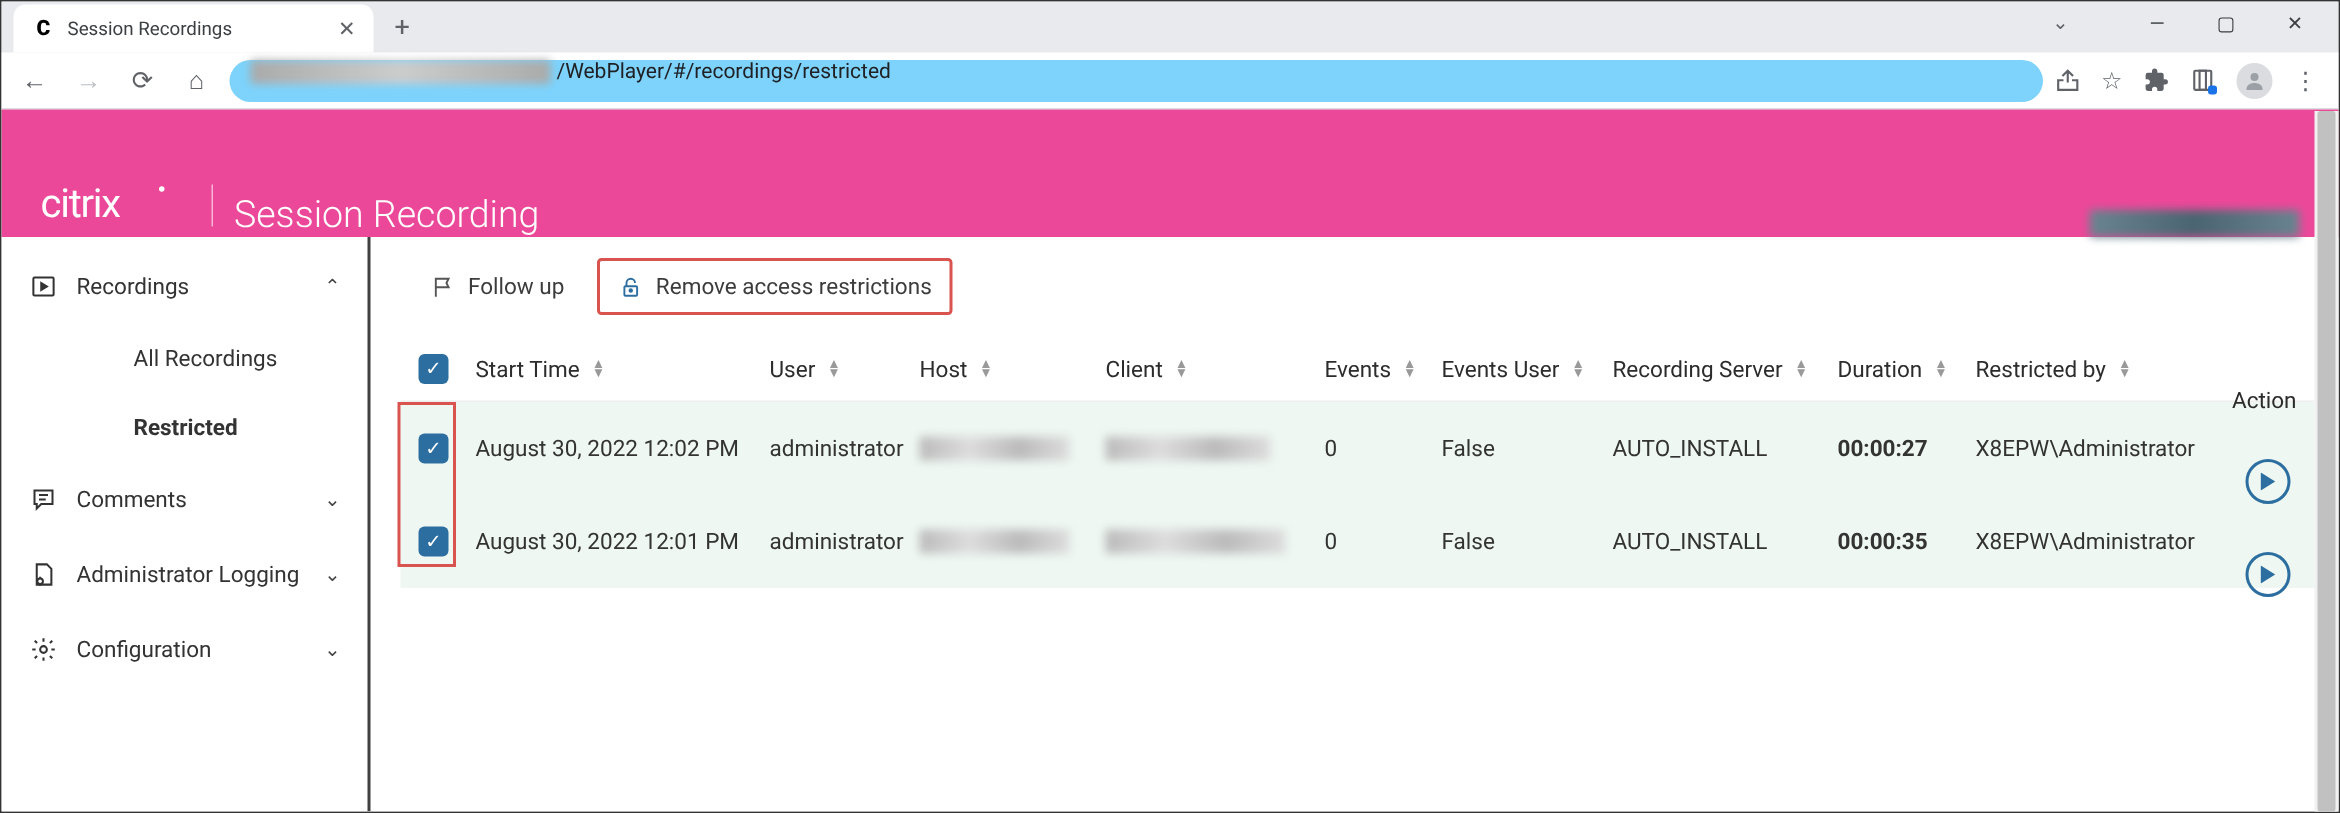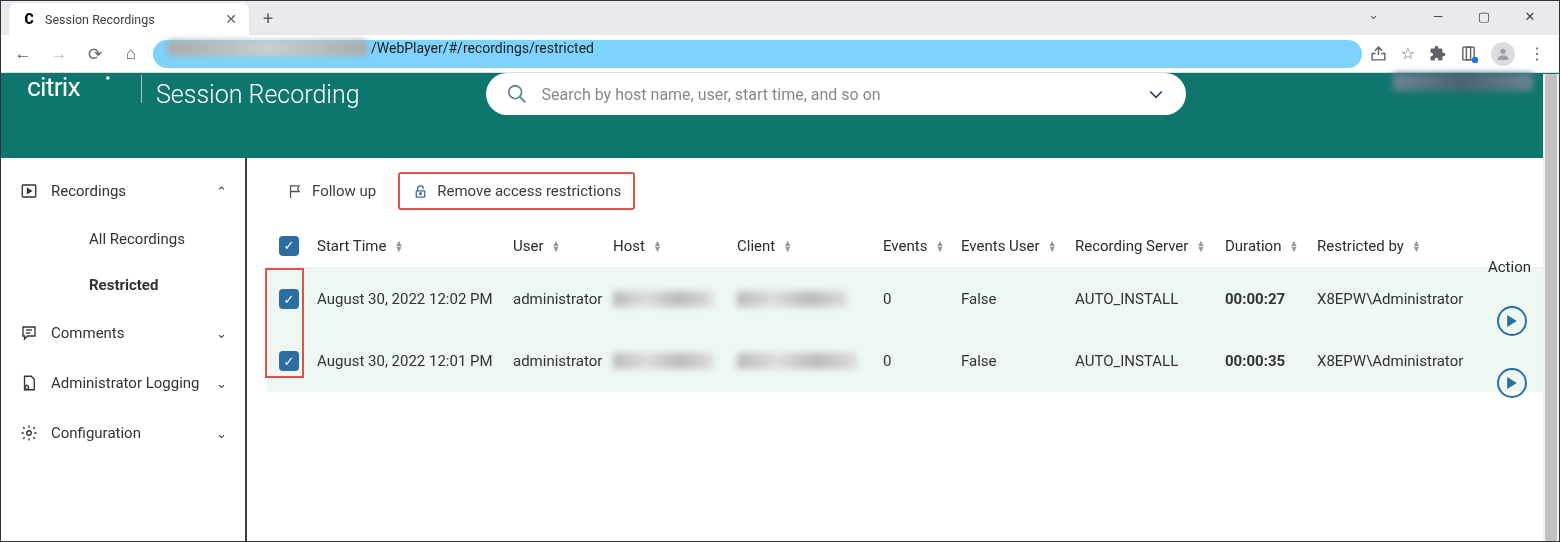--- a/index.html
+++ b/index.html
@@ -24,21 +24,21 @@
   .omnibox .blur { filter: blur(3px); background: linear-gradient(90deg,#aaa,#ccc,#aaa); color:transparent; border-radius:2px;}
   .toolbar-right { display: flex; align-items: center; gap: 14px; padding-right: 6px; }
   .toolbar-right span { color: #5f6368; font-size: 16px; cursor: pointer; }
   .ext-dot{position:relative;}
   .ext-dot::after{content:'';position:absolute;bottom:-1px;right:-1px;width:6px;height:6px;background:#1a73e8;border-radius:2px;}
   .profile-circle{width:24px;height:24px;border-radius:50%;background:#dadce0;display:flex;align-items:center;justify-content:center;}
 
   
   .app-wrap { display: flex; flex-direction: column; height: calc(542px - 34px - 38px - 2px); }
 
-  .app-header { background: #0f766e; height: 85px; display: flex; align-items: flex-start; padding: 0 26px; gap: 16px; }
+  .app-header { background: #ec4899; height: 85px; display: flex; align-items: flex-end; padding: 0 26px; gap: 16px; }
   .brand { display:flex; align-items:baseline; gap:14px;}
   .brand-divider { width:1px; height:28px; background:#fff; opacity:.6;}
   .brand-sub { font-size: 25px; font-weight: 300; color: #fff; }
   .search-wrap { margin-left: 110px; }
   .search-bar { width: 700px; height: 42px; background: #fff; border-radius: 21px; display: flex; align-items: center; padding: 0 20px; gap: 14px; }
   .search-icon { color: #5b89a6; }
   .search-input { flex: 1; border: none; outline: none; font-size: 16px; color: #333; }
   .search-input::placeholder { color: #888; }
   .search-chevron { color: #254356; font-size: 16px;}
   .header-user { margin-left: auto; filter: blur(3px); width:140px; height:18px; background:linear-gradient(90deg,#6a8491,#4a6571,#6a8491); border-radius:2px;}
@@ -156,36 +156,20 @@
   <div class="app-header">
     <div class="brand">
       <span>
         <svg class="citrix-svg" viewBox="0 0 120 36">
           <text x="0" y="28" fill="#fff" font-size="32" font-family="Arial" font-weight="400" letter-spacing="-1">citrix</text>
           <circle cx="97" cy="6" r="2.2" fill="#fff"></circle>
         </svg>
       </span>
       <span class="brand-divider"></span>
       <span class="brand-sub">Session Recording</span>
-    </div>
-    <div class="search-wrap">
-      <div class="search-bar">
-        <span class="search-icon">
-          <svg width="22" height="22" viewBox="0 0 24 24" fill="none" stroke="#5b89a6" stroke-width="2">
-              <circle cx="10" cy="10" r="7"></circle>
-              <line x1="21" y1="21" x2="15" y2="15"></line>
-            </svg>
-        </span>
-        <input class="search-input" placeholder="Search by host name, user, start time, and so on" style="">
-        <span class="search-chevron">
-          <svg width="20" height="20" viewBox="0 0 24 24" fill="none" stroke="#254356" stroke-width="2">
-              <polyline points="5 9 12 16 19 9"></polyline>
-            </svg>
-        </span>
-      </div>
     </div>
     <div class="header-user"></div>
   </div>
 
   <div class="app-body">
     <div class="sidebar">
       <div class="side-item">
         <span class="side-icon">
           <svg width="18" height="18" viewBox="0 0 24 24" fill="none" stroke="#333" stroke-width="1.8">
               <rect x="3" y="4" width="18" height="16" rx="1"></rect>

